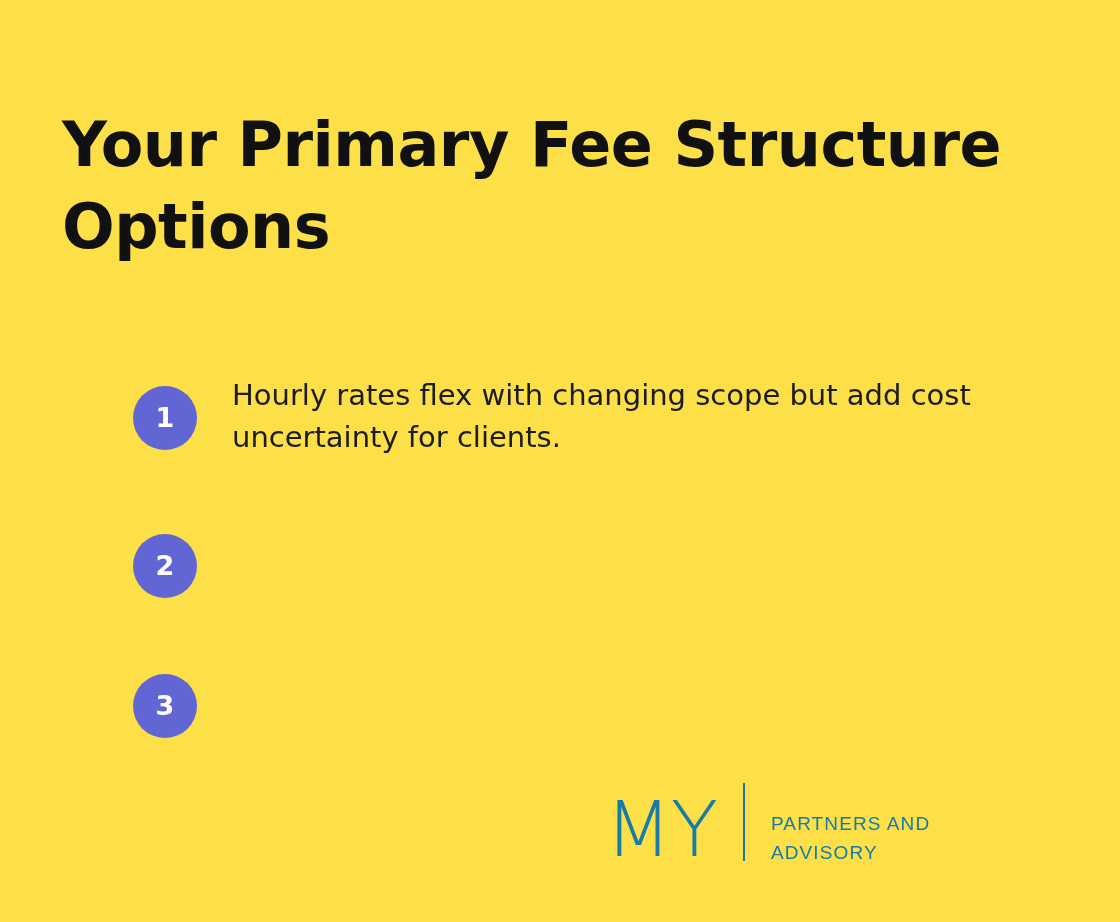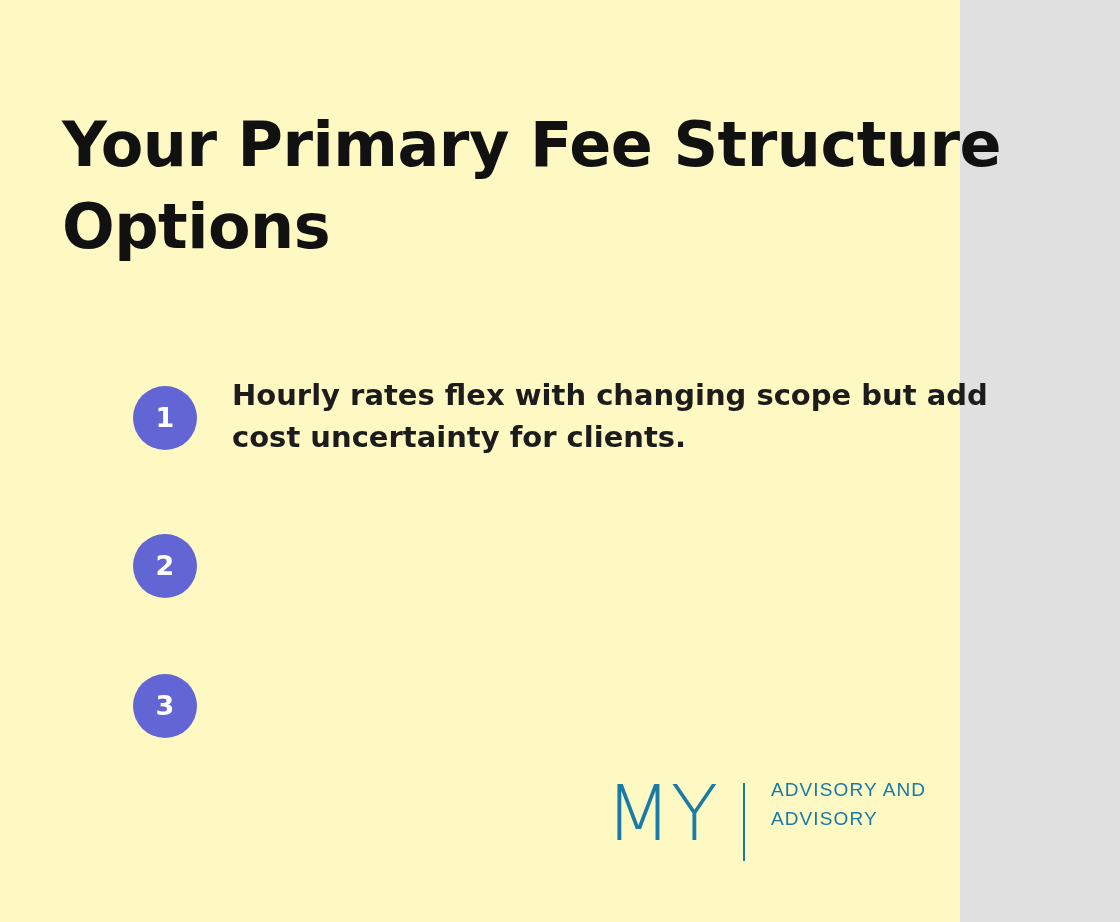--- a/index.html
+++ b/index.html
@@ -9,23 +9,23 @@
   }
   body {
     width: 1120px;
     height: 922px;
     background: #dfe0df;
     font-family: "Liberation Sans", "DejaVu Sans", sans-serif;
     overflow: hidden;
   }
   .slide {
     position: relative;
-    width: 960px;
+    width: 1120px;
     height: 922px;
-    background: #fef9c3;
+    background: #fde047;
     box-sizing: border-box;
   }
 
   
   .title {
     position: absolute;
     left: 62px;
     top: 104px;
     width: 940px;
     font-family: "DejaVu Sans", "Liberation Sans", sans-serif;
@@ -67,34 +67,34 @@
     font-size: 27px;
     line-height: 64px;
     text-align: center;
     margin-top: 14px;
     user-select: none;
   }
   .bullet-text {
     flex: 1 1 auto;
     margin-left: 35px;
     font-family: "DejaVu Sans", "Liberation Sans", sans-serif;
-    font-weight: 700;
+    font-weight: 400;
     font-size: 29px;
     line-height: 1.45;
     color: #1c1c1c;
     padding-top: 2px;
   }
 
   
   .logo {
     position: absolute;
     left: 605px;
     top: 776px;
     display: flex;
-    align-items: flex-start;
+    align-items: flex-end;
     height: 92px;
   }
   .logo-wordmark {
     font-family: "DejaVu Sans", "Liberation Sans", sans-serif;
     font-size: 76px;
     line-height: 1;
     color: #1679a8;
     letter-spacing: -1px;
     white-space: nowrap;
     display: flex;
@@ -154,18 +154,18 @@
     </li>
 
   </ul>
 
   <div class="logo">
     <div class="logo-wordmark">
       <span class="logo-my">MY</span>
     </div>
     <div class="logo-divider"></div>
     <div class="logo-tagline">
-      <div>ADVISORY AND</div>
+      <div>PARTNERS AND</div>
       <div>ADVISORY</div>
     </div>
   </div>
 
 </div>
 
 </body></html>

